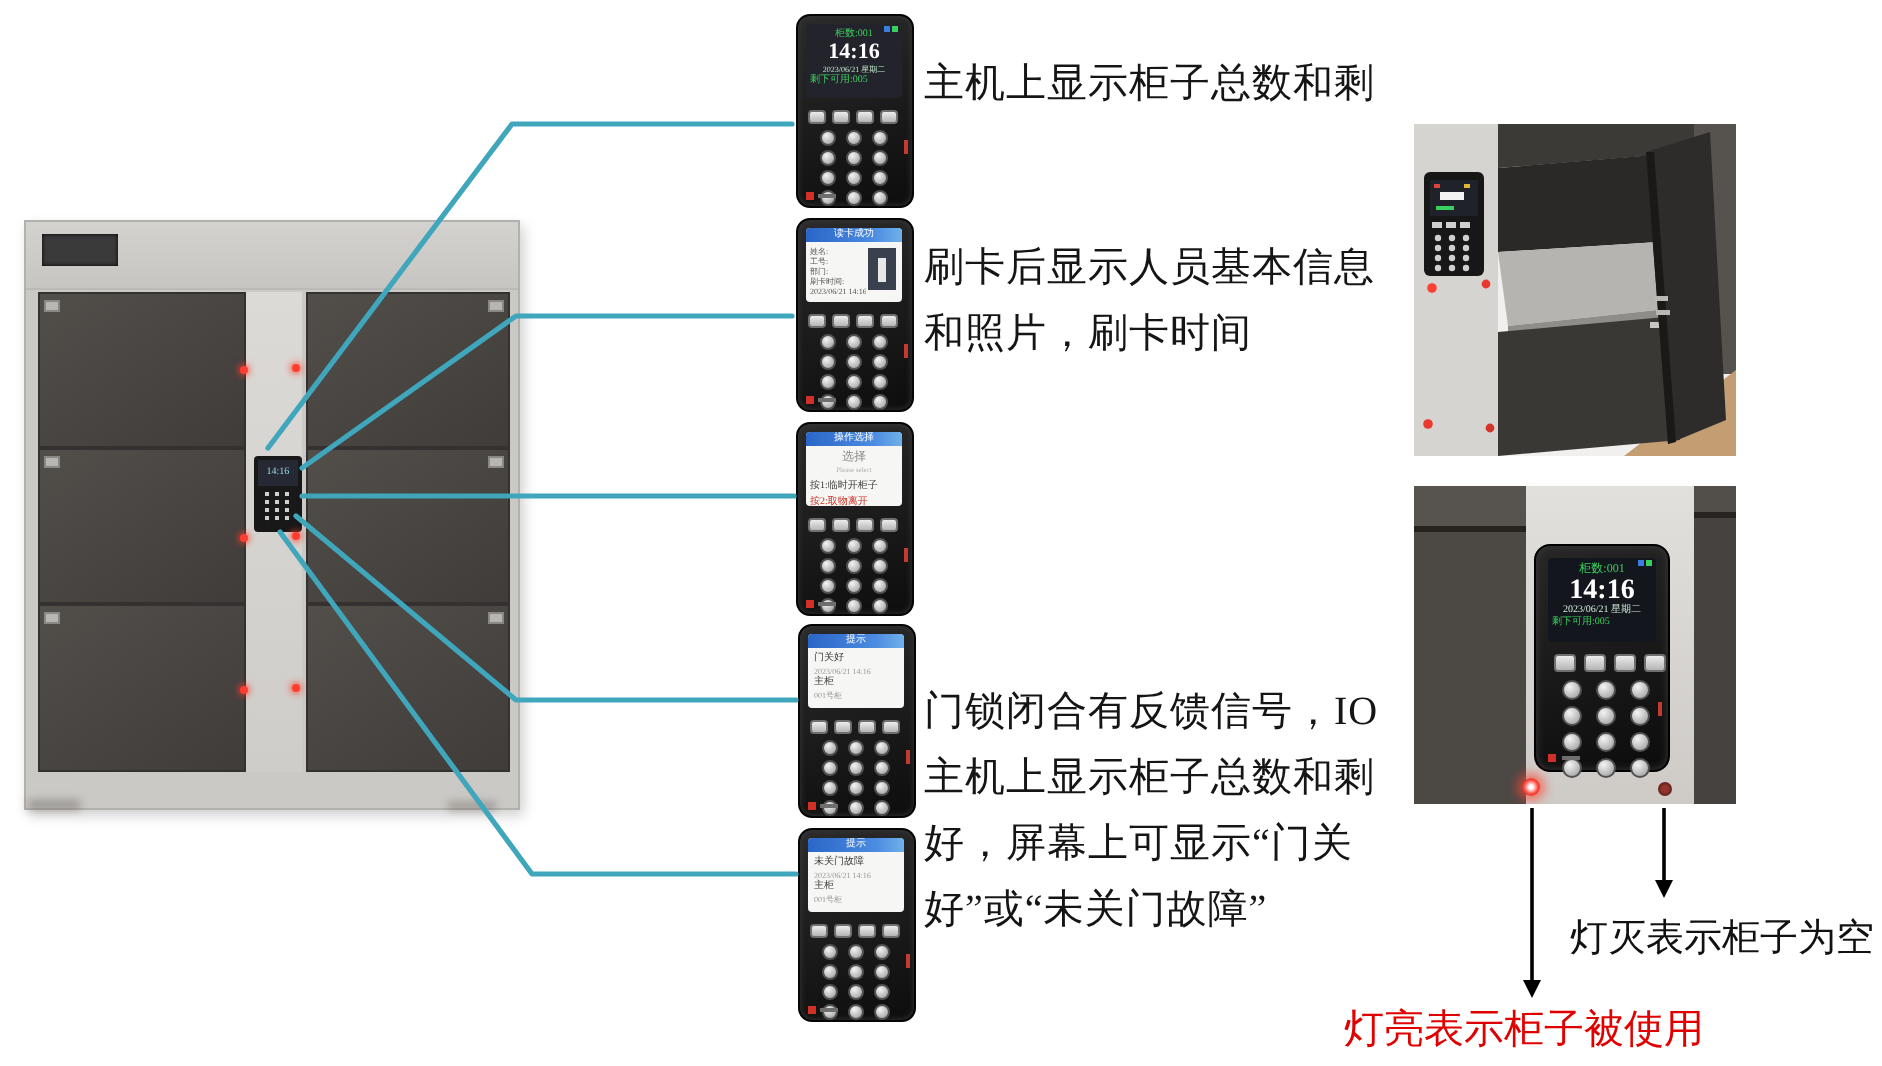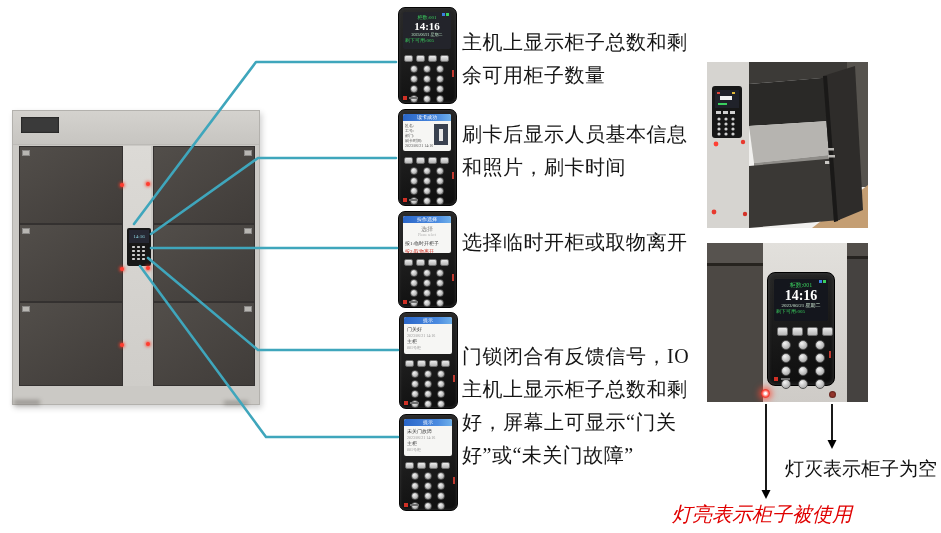--- a/index.html
+++ b/index.html
@@ -3,21 +3,21 @@
 <meta charset="utf-8">
 <style>
   html,body{margin:0;padding:0;}
   body{width:941px;height:533px;position:relative;background:#fff;overflow:hidden;
        font-family:"Liberation Serif","DejaVu Serif",serif;}
 
   
   .note{position:absolute;left:462px;color:#151515;font-size:20px;line-height:33px;letter-spacing:.5px;}
   .note div{white-space:nowrap;}
   .label-off{position:absolute;left:785px;top:456px;font-size:19px;color:#111;white-space:nowrap;}
-  .label-on{position:absolute;left:672px;top:501px;font-size:20px;color:#e00000;white-space:nowrap;font-style:italic;}
+  .label-on{position:absolute;left:672px;top:501px;font-size:20px;color:#e00000;white-space:nowrap;}
 
   
   .cabinet{position:absolute;left:12px;top:110px;width:246px;height:293px;background:#cbc9c5;
            border:1px solid #b3b1ad;box-shadow:2px 3px 6px rgba(0,0,0,.18);}
   .cab-top{position:absolute;left:0;top:0;width:100%;height:33px;background:linear-gradient(#d4d2ce,#c7c5c1);border-bottom:1px solid #bcbab6;}
   .cab-logo{position:absolute;left:8px;top:6px;width:38px;height:16px;background:#3a3a3a;box-shadow:inset 0 0 2px #000;}
   .door{position:absolute;background:linear-gradient(145deg,#524e4a,#403c39);border:1px solid #343130;}
   .handle{position:absolute;width:6px;height:4px;background:#b8b6b2;border:1px solid #8a8886;top:3px;}
   .handle.l{left:2px}.handle.r{right:2px}
   .cab-strip{position:absolute;left:110px;top:35px;width:28px;height:240px;background:linear-gradient(#dcdad6,#cfcdc9);}
@@ -306,28 +306,26 @@
       <span class="kkey"></span>
       <span class="kkey"></span>
     </div>
   <span class="kp-redtick"></span>
   <span class="kp-logo"></span>
     <span class="kp-logotxt"></span>
 </div>
 
 <div class="note" style="top:26px">
   <div>主机上显示柜子总数和剩</div>
-  <div>余可用柜子数量</div>
 </div>
 <div class="note" style="top:118px">
   <div>刷卡后显示人员基本信息</div>
   <div>和照片，刷卡时间</div>
 </div>
 <div class="note" style="top:226px">
-  <div>选择临时开柜或取物离开</div>
 </div>
 <div class="note" style="top:340px">
   <div>门锁闭合有反馈信号，IO</div>
   <div>主机上显示柜子总数和剩</div>
   <div>好，屏幕上可显示“门关</div>
   <div>好”或“未关门故障”</div>
 </div>
 
 <div class="photoA">
   <svg width="161" height="166" viewBox="0 0 161 166">

